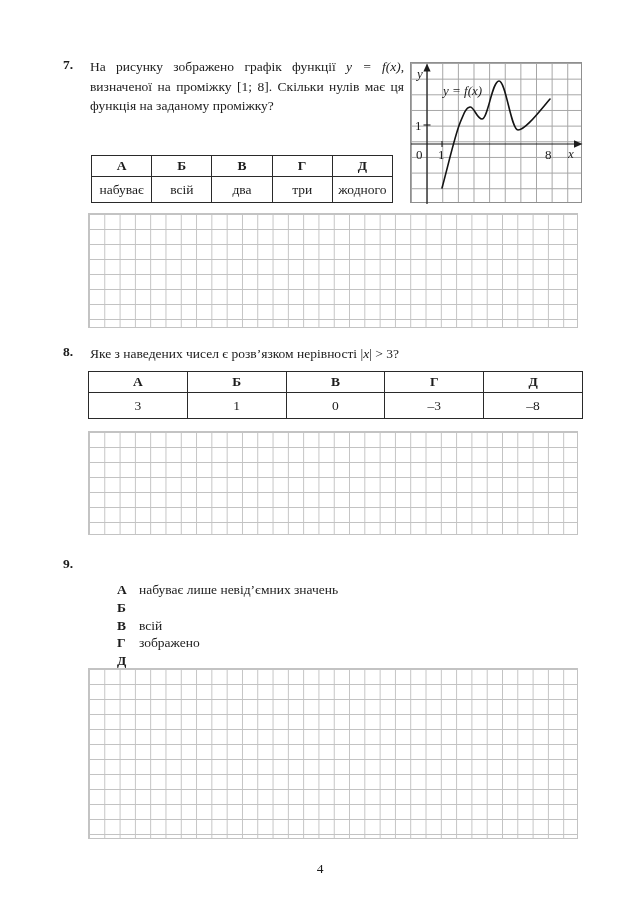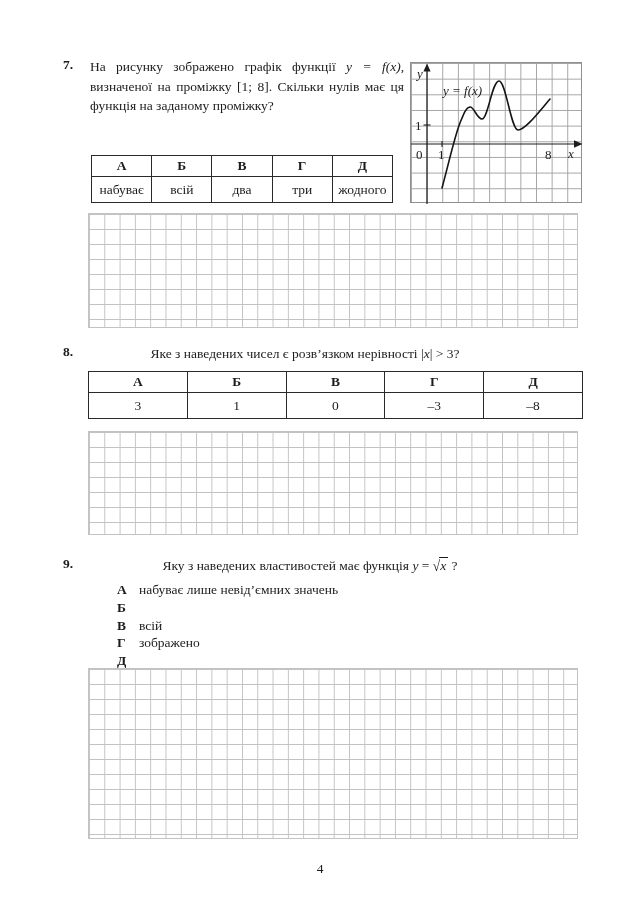--- a/index.html
+++ b/index.html
@@ -3,21 +3,21 @@
 <meta charset="utf-8">
 <style>
   html,body{margin:0;padding:0;background:#fff;}
   .page{
     position:relative;width:640px;height:906px;background:#ffffff;
     font-family:"Liberation Serif","DejaVu Serif",serif;color:#1c1c1c;
     overflow:hidden;
   }
   .abs{position:absolute;}
   .qnum{font-weight:bold;font-size:13.5px;}
-  .qtext{font-size:13.5px;line-height:19.5px;text-align:center;}
+  .qtext{font-size:13.5px;line-height:19.5px;}
   .it{font-style:italic;}
 
   
   #q7-num{left:63px;top:57px;}
   #q7-text{left:90px;top:57px;width:314px;text-align:justify;}
 
   
   #figure-box{
     left:410px;top:62px;width:172px;height:141px;
     border:1px solid #8f8f8f;box-sizing:border-box;
@@ -140,21 +140,20 @@
       <td>0</td>
       <td>–3</td>
       <td>–8</td>
     </tr>
   </tbody>
     </table>
 
   <div class="gridpaper" id="grid-8"></div>
 
   <div class="abs qnum" id="q9-num">9.</div>
-  <div class="abs qtext" id="q9-text"><span>Яку з наведених властивостей має функція </span><span class="it">y</span><span> = </span><span class="sqrt-sign">√</span><span class="sqrt-arg it">x</span><span> ?</span></div>
 
   <div class="abs" id="q9-options">
     <div class="opt">
       <span class="opt-letter">А</span>
       <span>набуває лише невід’ємних значень</span>
     </div>
     <div class="opt">
       <span class="opt-letter">Б</span>
     </div>
     <div class="opt">

